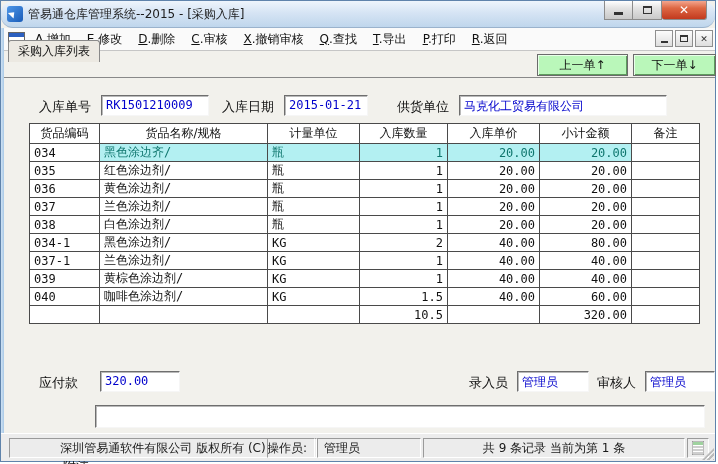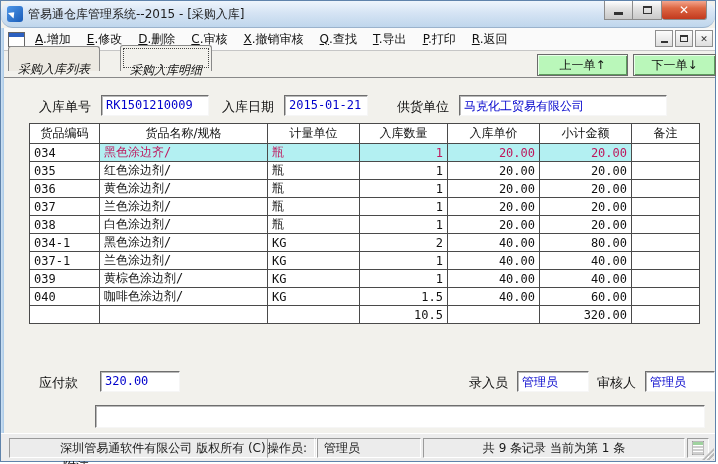--- a/index.html
+++ b/index.html
@@ -40,23 +40,23 @@
   .mk { text-decoration:underline; }
   .mdi-btns { position:absolute; right:2px; top:2px; display:flex; gap:2px; }
   .mdi-btn { width:18px; height:17px; border:1px solid #8f8f8f;
     background:linear-gradient(#fcfcfc,#dedede); display:flex; align-items:center; justify-content:center;
     font-size:9px; color:#333; }
   .glyph-min-s { width:7px; height:2px; background:#333; margin-top:7px; }
   .glyph-rest { width:8px; height:7px; border:1px solid #333; border-top:2px solid #333; }
 
   
   .tabrow { position:absolute; left:3px; top:50px; width:711px; height:27px; }
-  .tab { position:absolute; bottom:7px; height:22px; padding:12px 9px; line-height:21px;
+  .tab { position:absolute; bottom:16px; height:22px; padding:0 9px; line-height:21px;
     background:#ece9e2; border:1px solid #898989; border-bottom:none;
-    border-radius:3px 3px 0 0; white-space:nowrap; cursor:default;font-style:italic; }
+    border-radius:3px 3px 0 0; white-space:nowrap; cursor:default; }
   .tab.active { height:26px; line-height:25px; background:#f2f1ec; z-index:3;
     outline:1px dotted #444; outline-offset:-4px; }
   .navbtn { position:absolute; height:22px; line-height:20px; text-align:center;
     background:#baf7ba; border:1px solid #6b6b6b;
     box-shadow:inset 1px 1px 0 #e9ffe9, inset -1px -1px 0 #5d9b5d; cursor:default; }
 
   
   .content { position:absolute; left:3px; top:76px; width:711px; height:358px;
     background:#f2f1ec; border-top:1px solid #898989; }
   .left-frame { position:absolute; left:0; top:27px; width:3px; height:407px;
@@ -70,21 +70,21 @@
 
   
   .grid-wrap { position:absolute; left:28px; top:122px; }
   table.grid { border-collapse:collapse; table-layout:fixed;
     font-family:"DejaVu Sans Mono","Liberation Mono",monospace; font-size:12px; background:#fff; }
   .grid th, .grid td { border:1px solid #4a4a4a; padding:0 4px; height:18px;
     overflow:hidden; white-space:nowrap; font-weight:normal; }
   .grid th { height:20px; text-align:center; background:#fff;
     font-family:"DejaVu Sans","Liberation Sans",sans-serif; }
   .grid td.l { text-align:left; } .grid td.r { text-align:right; }
-  .grid td.sel { background:#b3f0f2; color:#be185d; }
+  .grid td.sel { background:#b3f0f2; color:#0f766e; }
 
   
   .statusbar { position:absolute; left:0; bottom:0; width:714px; height:28px;
     background:#ececec; border-top:1px solid #fff; }
   .panel { position:absolute; top:4px; height:20px; background:#ececec;
     border-style:solid; border-width:1px; border-color:#9a9a9a #ffffff #ffffff #9a9a9a;
     display:flex; align-items:center; justify-content:center; overflow:hidden;
     white-space:nowrap; color:#1a1a1a; }
   .panel.left-align { justify-content:flex-start; padding-left:6px; }
   .clip span { margin-left:-8px; }
@@ -138,23 +138,20 @@
       </div>
     </div>
   </div>
 
   <div class="left-frame"></div>
 
   <div class="tabrow">
     <div class="tab" style="left:4px;">
       <span>采购入库列表</span>
     </div>
-    <div class="tab active" style="left:116px;">
-      <span>采购入库明细</span>
-    </div>
   </div>
   <div class="navbtn" style="left:632px; top:53px; width:83px;">下一单↓</div>
   <div class="navbtn" style="left:536px; top:53px; width:91px;">上一单↑</div>
 
   <div class="content"></div>
 
   <span class="lbl" style="left:38px; top:97px;">入库单号</span>
   <div class="field" style="left:100px; top:94px; width:108px;">RK1501210009</div>
 
   <span class="lbl" style="left:221px; top:97px;">入库日期</span>

